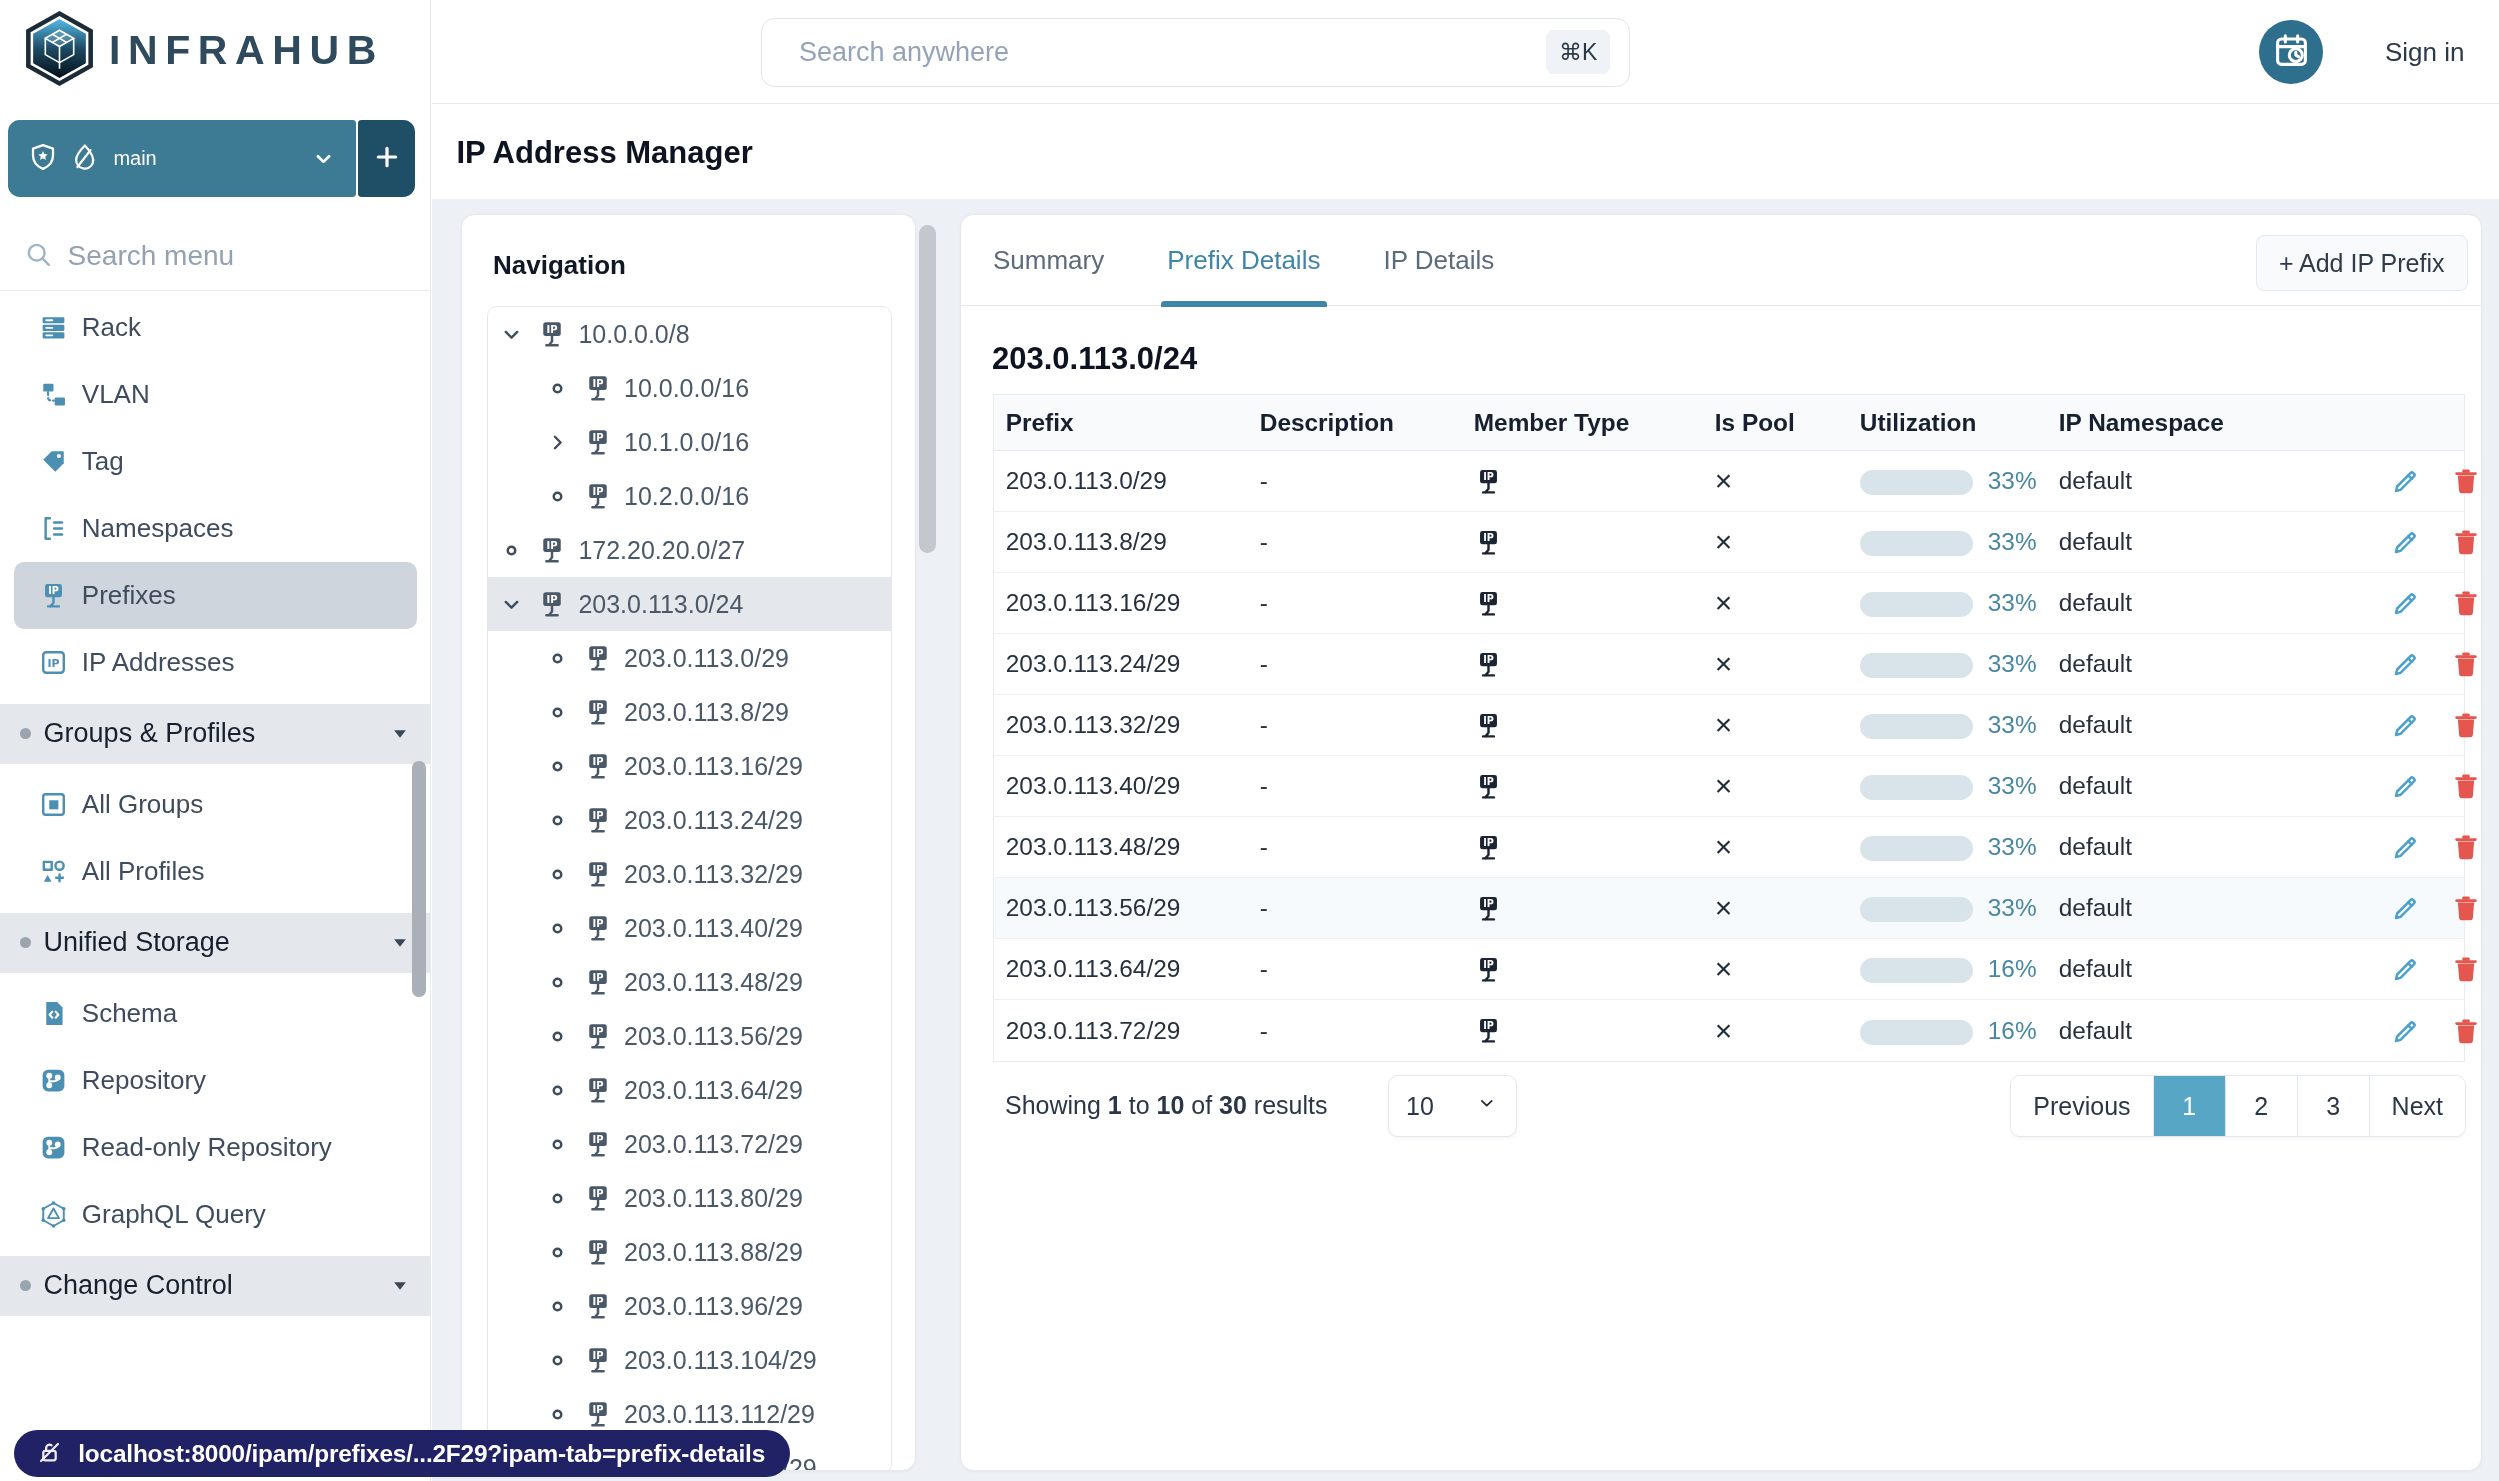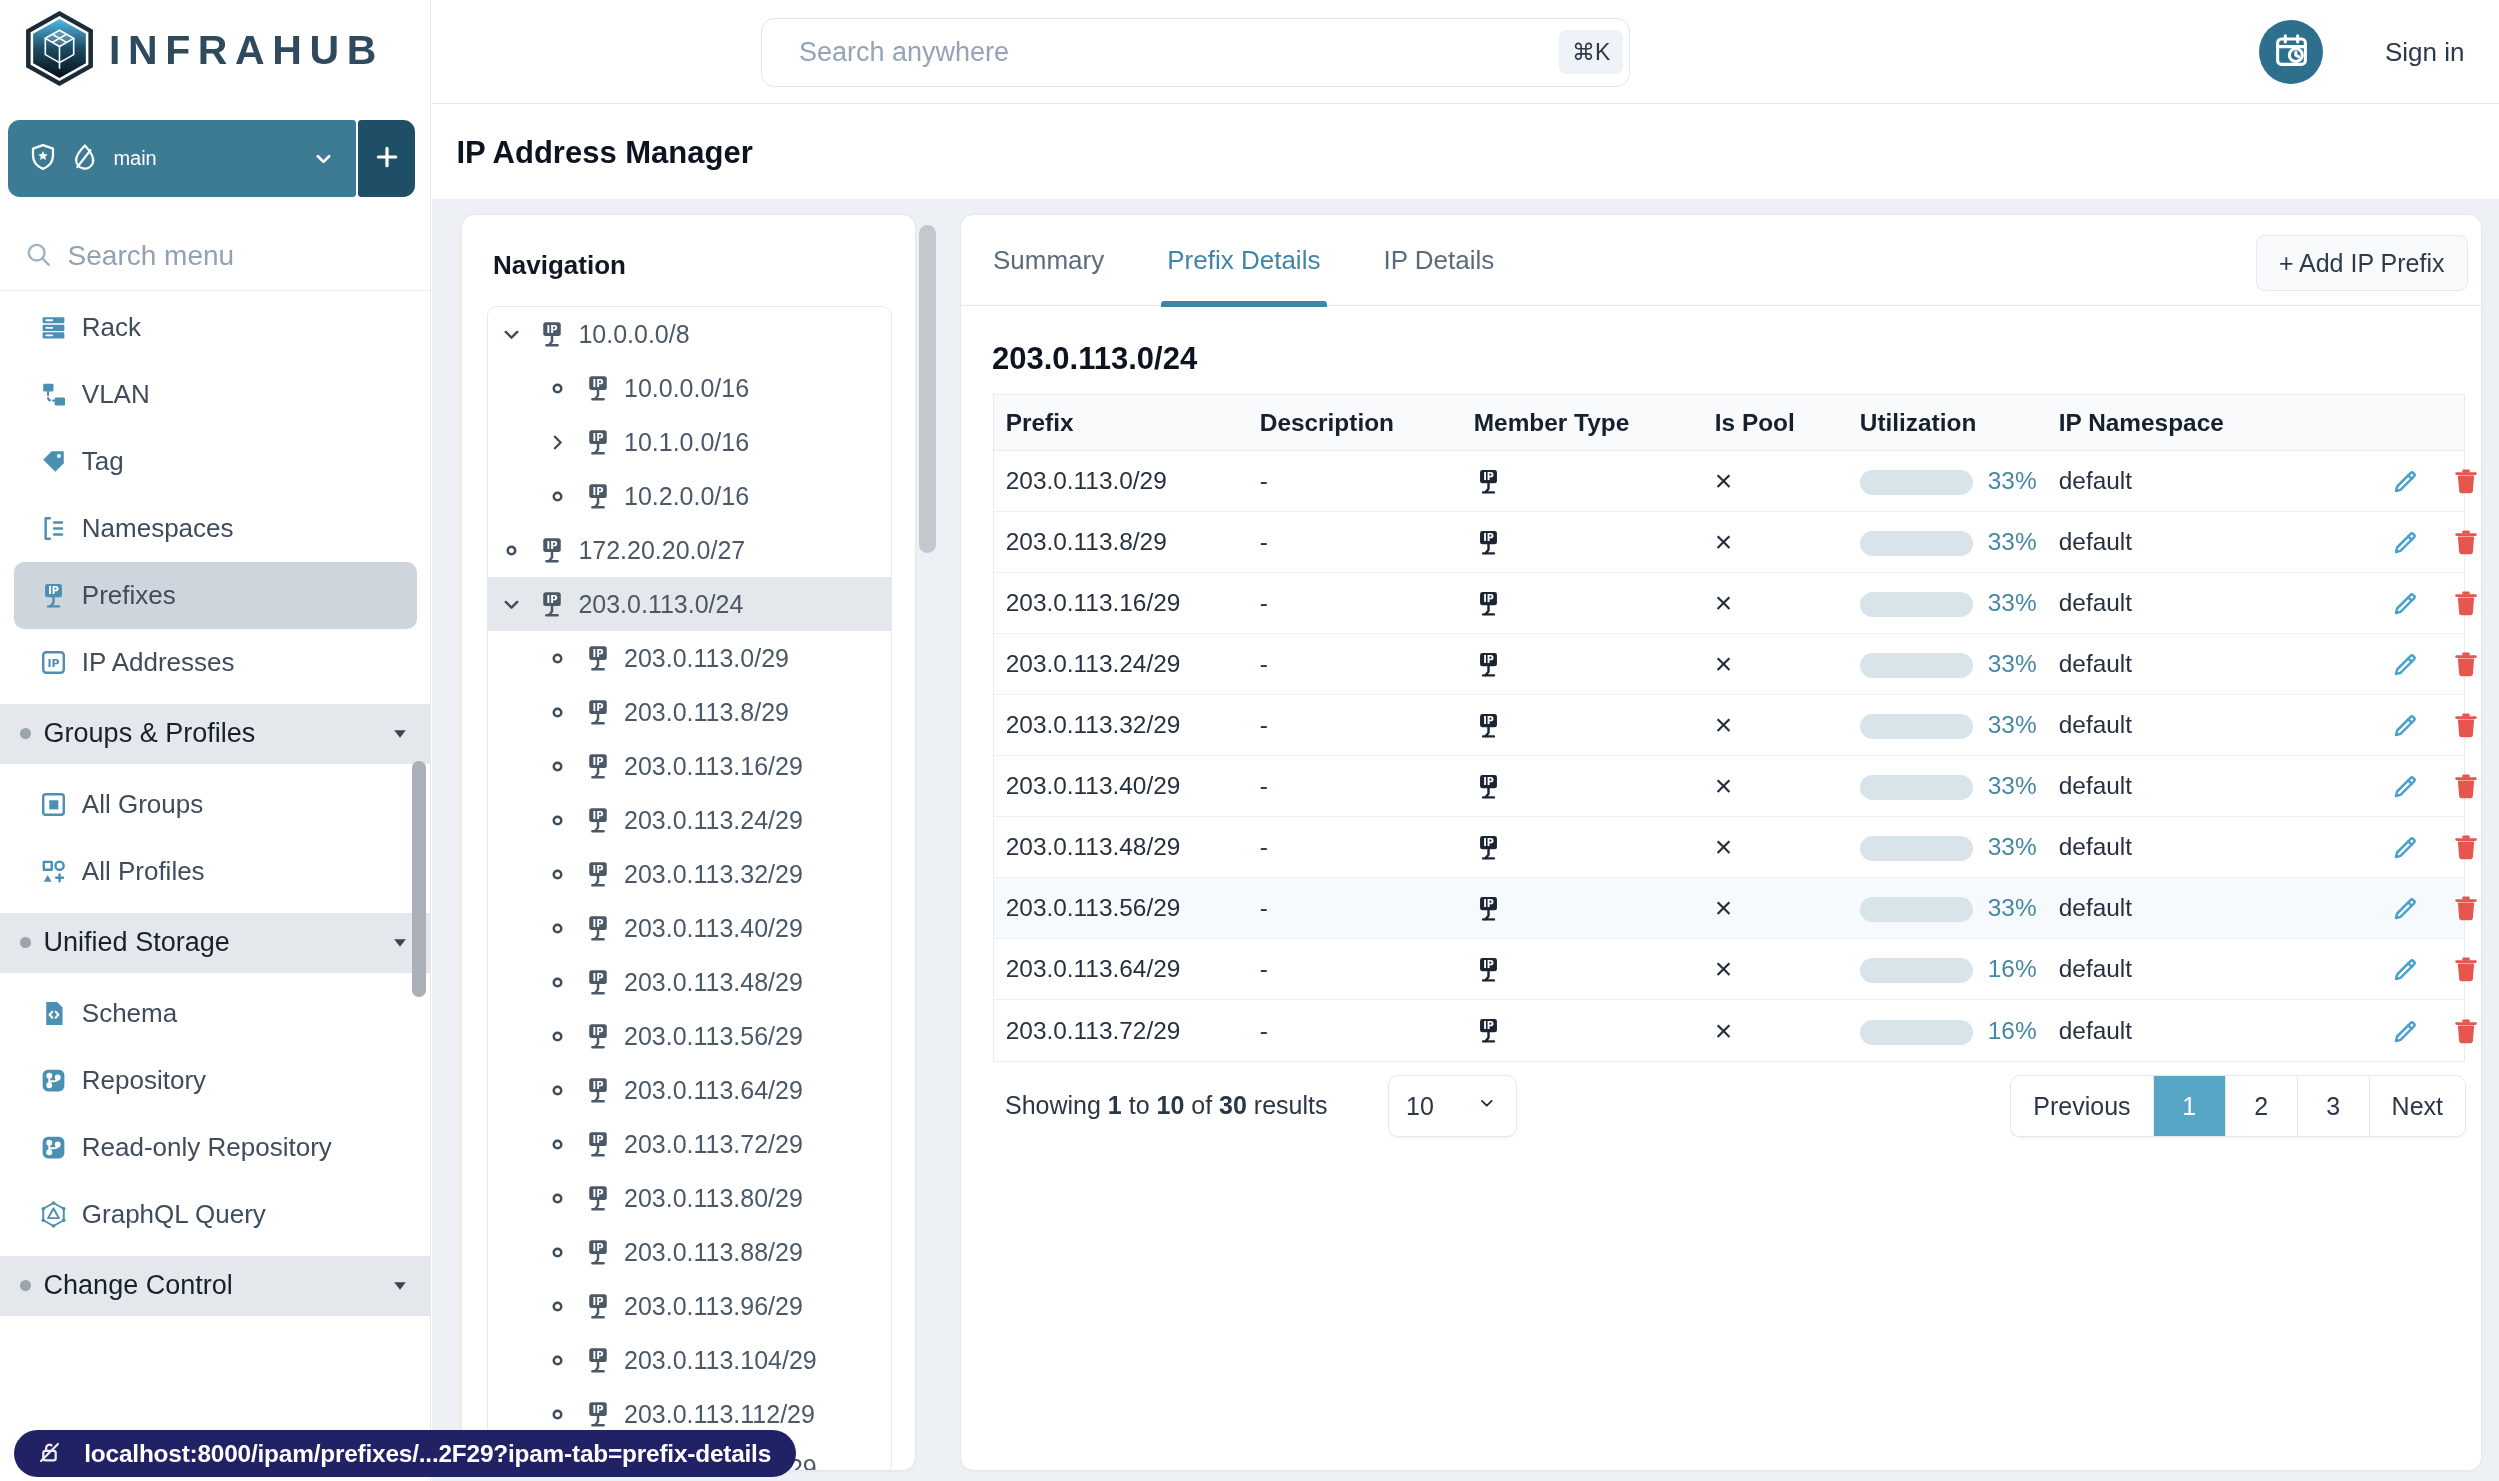--- a/index.html
+++ b/index.html
@@ -38,21 +38,21 @@
   .mi-caret { margin-left:auto; color:#3b4754; display:flex; }
   .mi-caret svg { width:20px; height:20px; }
   .sidebar-thumb { position:absolute; right:4.2px; top:761px; width:13.5px; height:236px;
     background:#a9b0b8; border-radius:6.7px; }
 
   
   .topbar { position:absolute; left:432px; top:0; width:2067px; height:104px; background:#fff;
     border-bottom:1.7px solid #e5e9ef; }
   .searchbox { position:absolute; left:329px; top:17.7px; width:869px; height:69px;
     border:1.7px solid #dfe5ec; border-radius:13.5px; display:flex; align-items:center;
-    gap:15px; padding:0 6px 0 22px; background:#fff; }
+    gap:15px; padding:0 19px 0 22px; background:#fff; }
   .searchbox input { border:none; outline:none; flex:1; font-size:27px; color:#334155;
     font-family:inherit; }
   .searchbox input::placeholder { color:#94a3b8; }
   .kbd { background:#eff3f7; border-radius:7.6px; padding:8.4px 12.6px; font-size:23px; color:#2b3a4a; }
   .cal-btn { position:absolute; left:1827px; top:20px; width:64px; height:64px; border-radius:50%;
     background:#2e6f8d; border:none; display:flex; align-items:center; justify-content:center;
     color:#fff; cursor:pointer; }
   .cal-btn svg { width:37px; height:37px; }
   .signin { position:absolute; left:1953px; top:0; height:104px; display:flex; align-items:center;
     font-size:26px; color:#2b3a4a; cursor:pointer; }
@@ -130,21 +130,21 @@
     font-size:25px; color:#2b3646; border:none; border-left:1.7px solid #e2e8f0; background:#fff;
     font-family:inherit; cursor:pointer; }
   .pg.first { border-left:none; }
   .pg.active-true { background:#57a6c6; color:#fff; }
   .pages { display:contents; }
 
   
   .statusbar { position:absolute; left:14.3px; top:1430px; height:47px; background:#212266;
     border-radius:23.6px; display:flex; align-items:center; gap:15px; padding:0 25px 0 22px; z-index:50; }
   .statusbar svg { width:27px; height:27px; color:#fff; opacity:.92; }
-  .status-text { color:#fff; font-size:24.4px; font-weight:bold; letter-spacing:-0.2px;margin-left:6px; }
+  .status-text { color:#fff; font-size:24.4px; font-weight:bold; letter-spacing:-0.2px; }
 </style>
 </head>
 <body>
 
 <div class="sidebar">
   <div class="logo">
     <span>
       <svg width="69" height="77" viewBox="0 0 68 76">
         <defs>
           <linearGradient id="lg" x1="0" y1="0" x2="0" y2="1">

